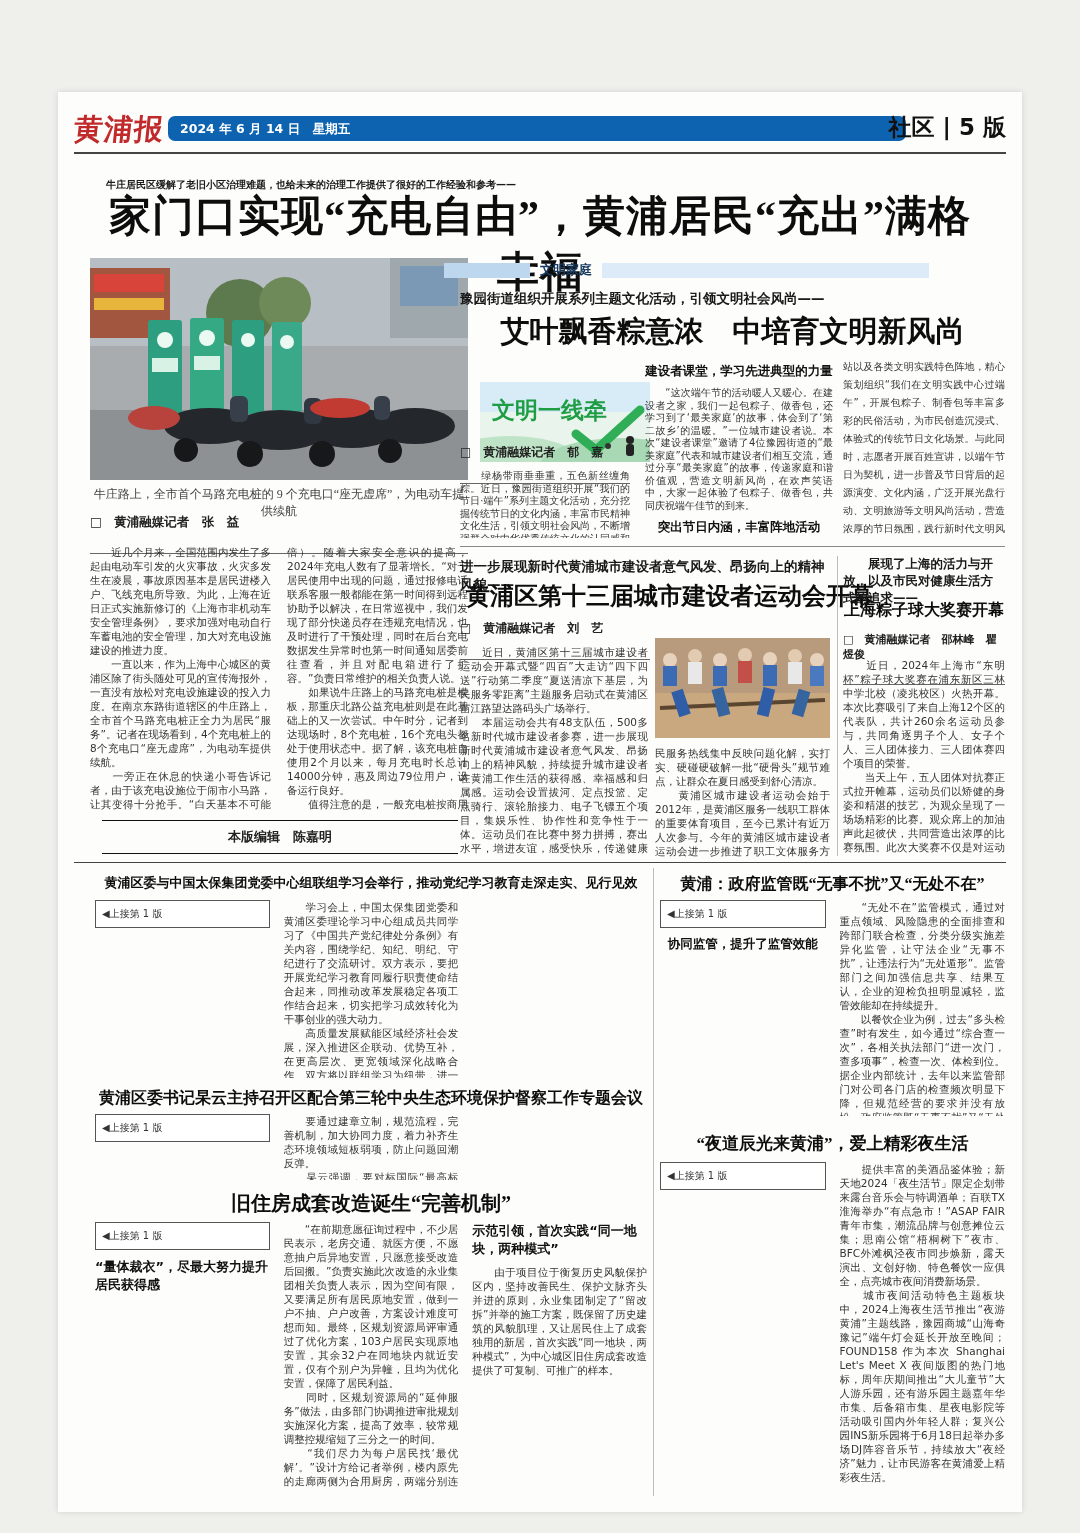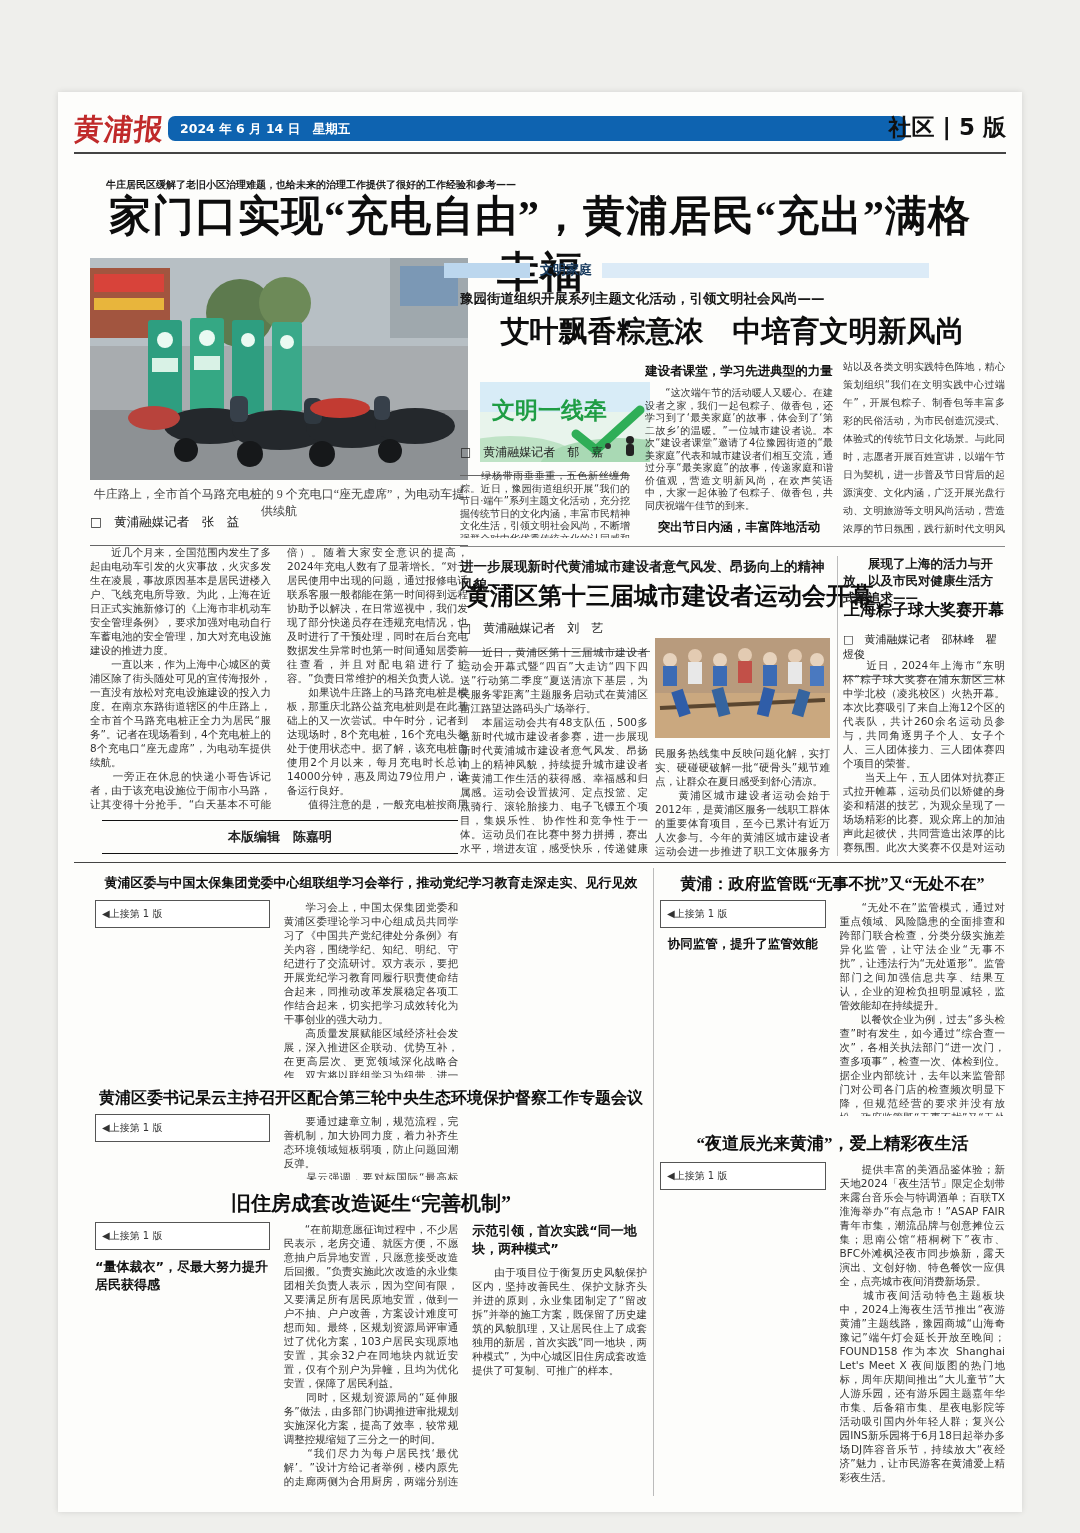--- a/index.html
+++ b/index.html
@@ -4,21 +4,21 @@
 <style>
   html,body{margin:0;padding:0;background:#e9e9e6;}
   #canvas{position:relative;width:1080px;height:1533px;margin:0 auto;background:#efefec;
           font-family:"DejaVu Sans","Liberation Sans",sans-serif;color:#222;overflow:hidden;}
   #sheet{position:absolute;left:58px;top:92px;width:964px;height:1420px;background:#fdfdfb;
          box-shadow:0 0 6px rgba(0,0,0,.12);}
   .abs{position:absolute;}
   .serif{font-family:"Liberation Serif","DejaVu Serif",serif;}
   .pre{white-space:pre-line;}
   .body-txt{font-size:10.5px;line-height:14px;text-align:justify;color:#333;overflow:hidden;}
-  .byline{font-size:12.5px;font-weight:normal;color:#222;border-bottom:1px solid #666;padding-bottom:14px;}
+  .byline{font-size:12.5px;font-weight:bold;color:#222;border-bottom:1px solid #666;padding-bottom:22px;}
   .kicker{font-weight:bold;color:#1a1a1a;}
   .headline{font-weight:900;color:#0d0d0d;text-align:center;}
   .cont-tag{display:block;border:1px solid #555;font-size:10px;padding:6px 6px;margin:0 0 8px 0;color:#333;background:#fff;}
   .subhead{font-weight:bold;font-size:12.5px;text-align:center;margin:7px 0;color:#111;}
   .subhead-left{font-weight:bold;font-size:13px;margin:7px 0;color:#111;}
   .cols3{column-count:3;column-gap:14px;}
   .cols2{column-count:2;column-gap:14px;}
   .vrule{background:#bbb;width:1px;}
   .hrule{background:#444;height:1px;}
   .caption{font-family:"Liberation Serif","DejaVu Serif",serif;font-size:12px;color:#444;text-align:center;}

